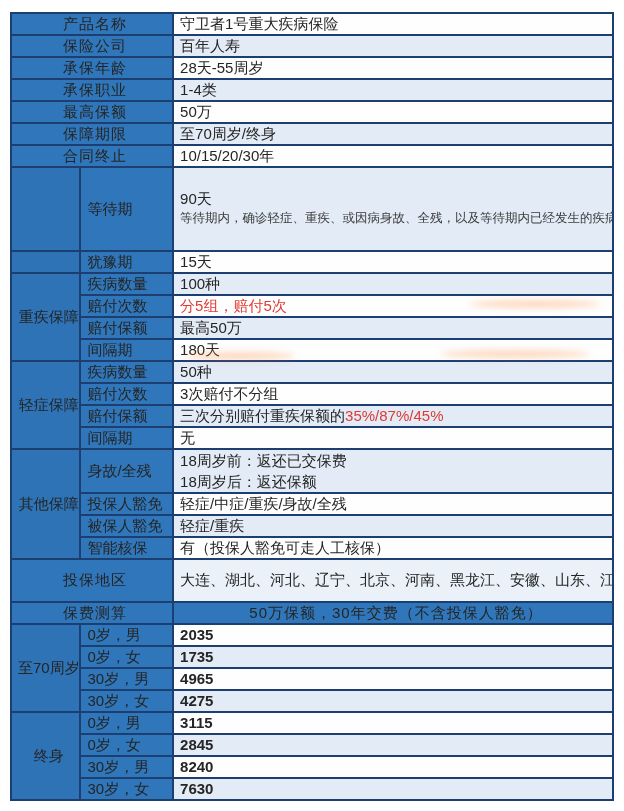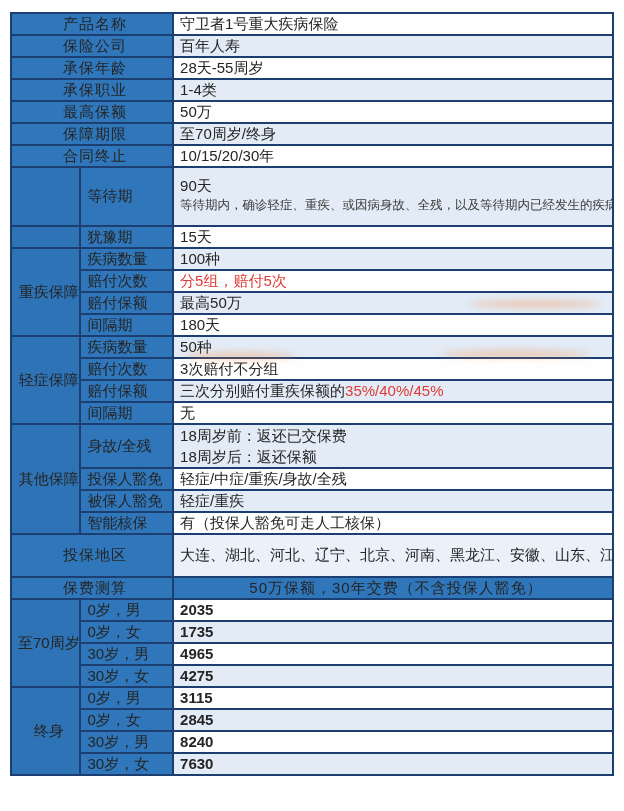--- a/index.html
+++ b/index.html
@@ -92,21 +92,21 @@
   </tr>
   <tr class="std">
     <td class="lblm" colspan="2">保障期限</td>
     <td class="b">至70周岁/终身</td>
   </tr>
   <tr class="std">
     <td class="lblm" colspan="2">合同终止</td>
     <td class="w">10/15/20/30年</td>
   </tr>
 
-  <tr style="height:59px">
+  <tr style="height:84px">
     <td class="grpe"></td>
     <td class="lbl2">等待期</td>
     <td class="b tall">
       <div class="wait-title">90天</div>
       <div class="wait-desc">等待期内，确诊轻症、重疾、或因病身故、全残，以及等待期内已经发生的疾病、病状或病理改变延续到等待期后确诊为轻症、重疾，退还保费，合同终止</div>
     </td>
   </tr>
   <tr class="std">
     <td class="grpe"></td>
     <td class="lbl2">犹豫期</td>
@@ -135,21 +135,21 @@
     <td class="grp" rowspan="4">轻症保障</td>
     <td class="lbl2">疾病数量</td>
     <td class="b">50种</td>
   </tr>
   <tr class="std">
     <td class="lbl2">赔付次数</td>
     <td class="w">3次赔付不分组</td>
   </tr>
   <tr class="std">
     <td class="lbl2">赔付保额</td>
-    <td class="b"><span>三次分别赔付重疾保额的</span><span class="red">35%/40%/45%</span></td>
+    <td class="b"><span>三次分别赔付重疾保额的</span><span class="red">35%/87%/45%</span></td>
   </tr>
   <tr class="std">
     <td class="lbl2">间隔期</td>
     <td class="w">无</td>
   </tr>
 
   <tr style="height:43px">
     <td class="grp" rowspan="4">其他保障</td>
     <td class="lbl2">身故/全残</td>
     <td class="b two-line">

